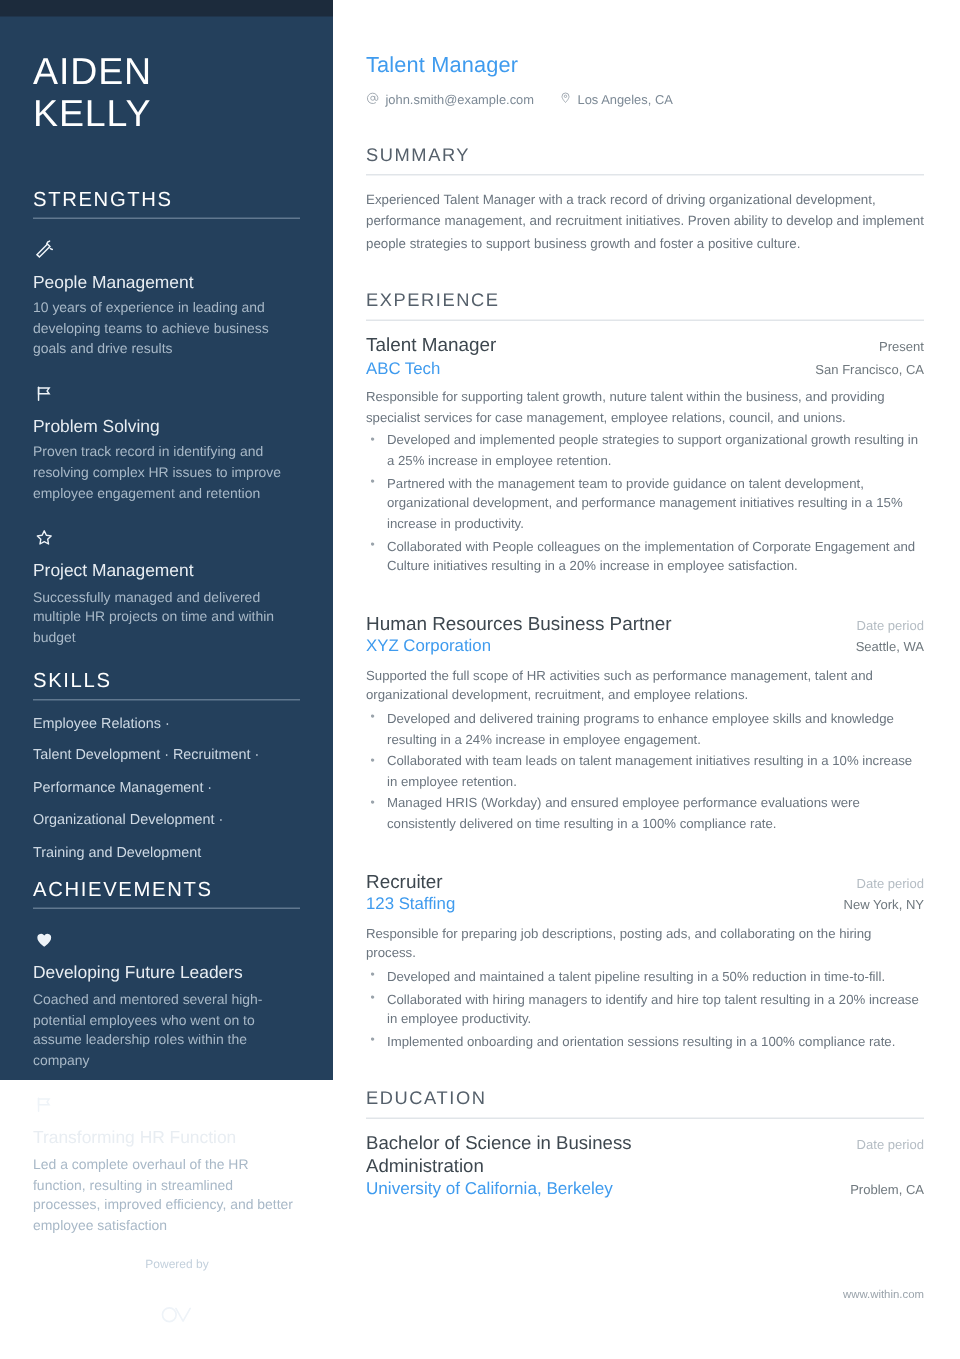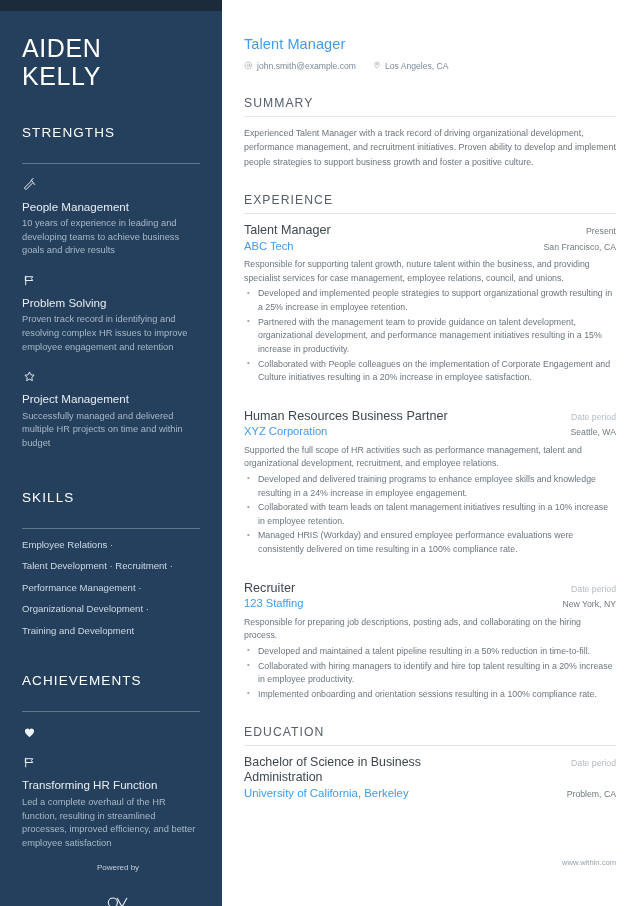--- a/index.html
+++ b/index.html
@@ -6,40 +6,40 @@
   html, body {
     width: 640px; height: 906px;
     font-family: "Liberation Sans", sans-serif;
     background: #ffffff;
     overflow: hidden;
   }
   .page { position: relative; width: 640px; height: 906px; display: flex; background:#fff; }
 
   
   .sidebar {
-    width: 222px; min-width: 222px; height: 906px;
+    width: 222px; min-width: 222px; height: 720px;
     background: #24405c;
     position: relative;
     padding: 0 22px;
     display: flex; flex-direction: column;
   }
   .topbar {
     position: absolute; top: 0; left: 0; width: 222px; height: 11px;
     background: #1c2b3c;
   }
   .name-block { margin-top: 34px; }
   .name-line {
     color: #ffffff; font-size: 25px; font-weight: 300;
     letter-spacing: 0.6px; line-height: 1.13;
   }
-  .side-section { margin-top: 26px; }
+  .side-section { }
   .side-section.first { margin-top: 34px; }
   .side-h {
     color: #ffffff; font-size: 13.5px; font-weight: 400;
-    letter-spacing: 1.1px; padding-bottom: 23px;
+    letter-spacing: 1.1px; padding-bottom: 5px;
   }
   .side-rule { height: 1px; background: #5b7characters; }
   .side-rule { height: 1px; background: #61788f; margin-bottom: 11px; }
 
   .item { margin-bottom: 13px; display: flex; gap: 7px; align-items: flex-start; flex-direction: column; }
   .item-ic {
     width: 14px; min-width: 14px; height: 15px; margin-top: 2px;
     display: flex; align-items: center; justify-content: center;
   }
   .item-body { flex: 1; }
@@ -176,20 +176,24 @@
     <section class="side-section">
       <div class="side-h">ACHIEVEMENTS</div>
       <div class="side-rule"></div>
 
       <div class="item">
         <span class="item-ic">
           <svg width="13" height="13" viewBox="0 0 24 24" fill="#eef3f8">
               <path d="M12 20.5S3.5 14.9 3.5 9.4A4.6 4.6 0 0 1 12 6.9a4.6 4.6 0 0 1 8.5 2.5c0 5.5-8.5 11.1-8.5 11.1z"></path>
             </svg>
         </span>
+        <div class="item-body">
+          <div class="item-title">Developing Future Leaders</div>
+          <div class="item-desc">Coached and mentored several high-potential employees who went on to assume leadership roles within the company</div>
+        </div>
       </div>
 
       <div class="item">
         <span class="item-ic">
           <svg width="13" height="13" viewBox="0 0 24 24" fill="none" stroke="#eef3f8" stroke-width="1.8" stroke-linecap="round">
               <path d="M5 4v16"></path>
               <path d="M5 5h13l-2.5 3.5L18 12H5z"></path>
             </svg>
         </span>
         <div class="item-body">

